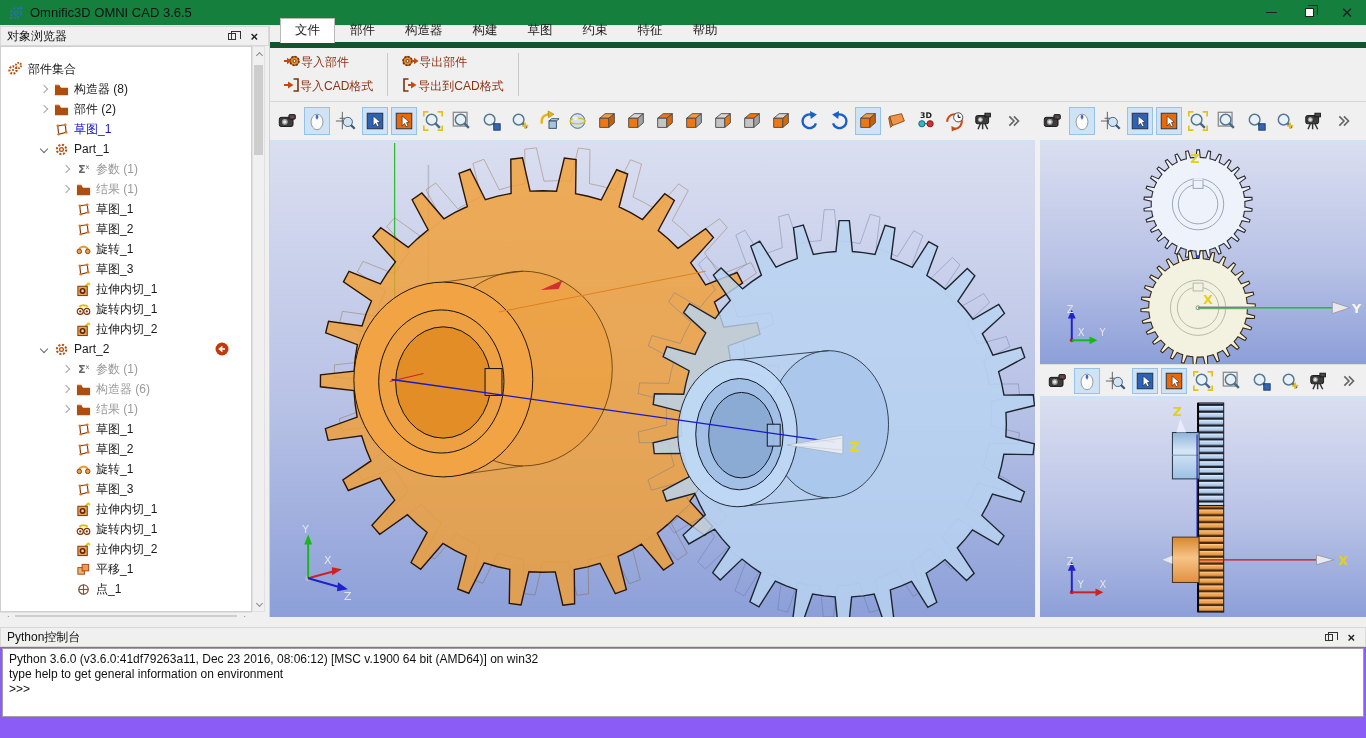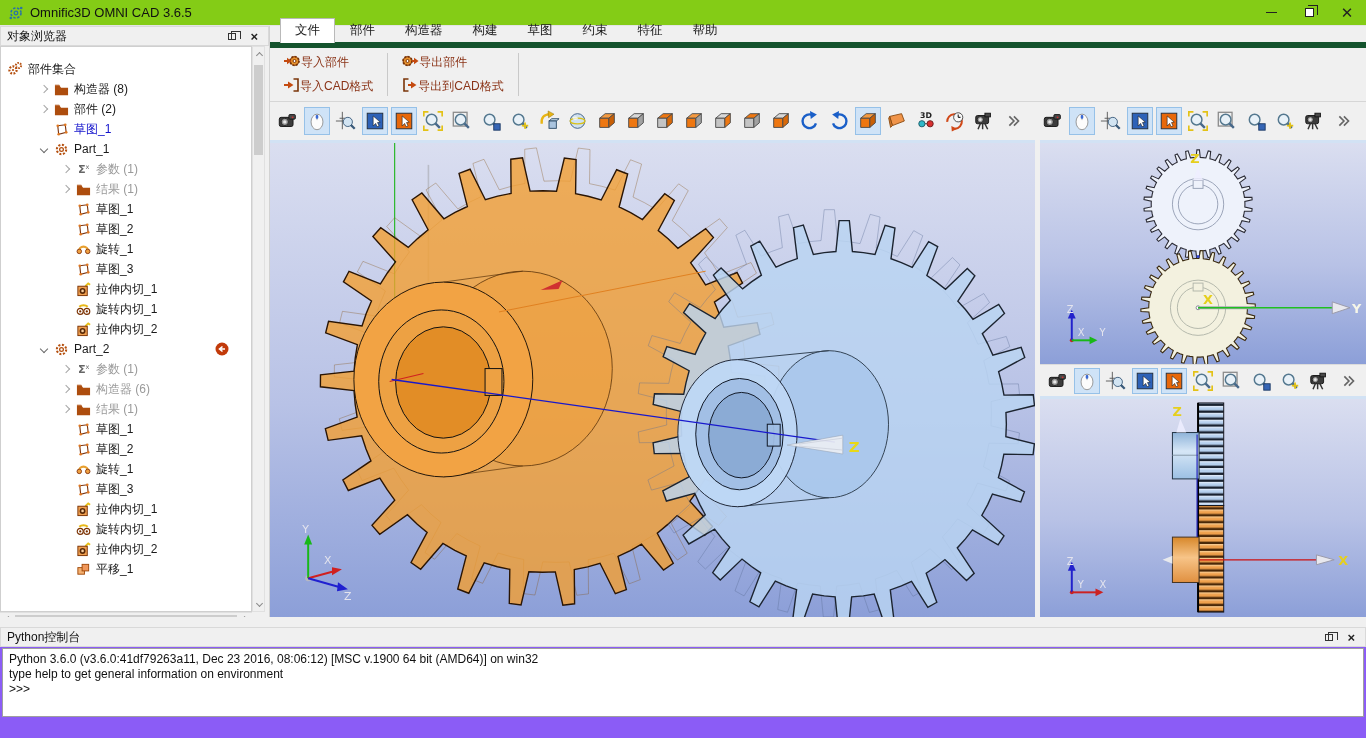--- a/index.html
+++ b/index.html
@@ -1,20 +1,20 @@
 <!DOCTYPE html>
 <html><head>
 <meta charset="utf-8">
 <style>
   * { margin:0; padding:0; box-sizing:border-box; }
   html,body { width:1366px; height:738px; overflow:hidden; font-family:"Liberation Sans","DejaVu Sans",sans-serif; background:#f0f0f0; cursor:default; }
   .abs { position:absolute; }
 
   
-  #titlebar { left:0; top:0; width:1366px; height:26px; background:#84cc16; display:flex; align-items:center; border-bottom:1px solid #e4e4e4; }
+  #titlebar { left:0; top:0; width:1366px; height:26px; background:#15803d; display:flex; align-items:center; border-bottom:1px solid #e4e4e4; }
   #app-icon { margin:0 6px 0 8px; width:16px; height:16px; }
   #title-text { font-size:13px; color:#111; }
   #win-btns { margin-left:auto; display:flex; height:100%; }
   .winbtn { width:38px; height:100%; display:flex; align-items:center; justify-content:center; color:#222; font-size:13px; }
   .glyph-min { width:11px; border-top:1.6px solid #222; display:inline-block; }
   .glyph-restore { width:9px; height:9px; border:1.2px solid #222; position:relative; background:#fff; }
   .glyph-restore::before { content:''; position:absolute; left:2px; top:-4px; width:9px; height:9px; border:1.2px solid #222; border-bottom:none; border-left:none; }
   .glyph-close { font-size:15px; line-height:1; }
 
   
@@ -422,20 +422,31 @@
       </div>
       <div class="trow" style="padding-left: 56px;">
         <span class="chev"></span>
         <span class="ticon">
           <svg viewBox="0 0 16 16" width="15" height="15">
             <rect x="2" y="6" width="7" height="7" fill="#f4b070" stroke="#a04808"></rect>
             <rect x="6.5" y="2.5" width="7" height="7" fill="#f0975a" stroke="#a04808"></rect>
           </svg>
         </span>
         <span>平移_1</span>
+      </div>
+      <div class="trow" style="padding-left: 56px;">
+        <span class="chev"></span>
+        <span class="ticon">
+          <svg viewBox="0 0 16 16" width="15" height="15">
+            <circle cx="8" cy="8" r="5" fill="none" stroke="#7a5a40" stroke-width="1.4"></circle>
+            <line x1="8" y1="2.5" x2="8" y2="13.5" stroke="#7a5a40" stroke-width="1.2"></line>
+            <line x1="2.5" y1="8" x2="13.5" y2="8" stroke="#7a5a40" stroke-width="1.2"></line>
+          </svg>
+        </span>
+        <span>点_1</span>
       </div>
     </div>
   <div id="vscroll" class="sbar">
     <div class="sarrow up" style="top:0;left:0;">
         <i></i>
       </div>
     <div id="vthumb"></div>
     <div class="sarrow dn" style="bottom:0;left:0;">
         <i></i>
       </div>

